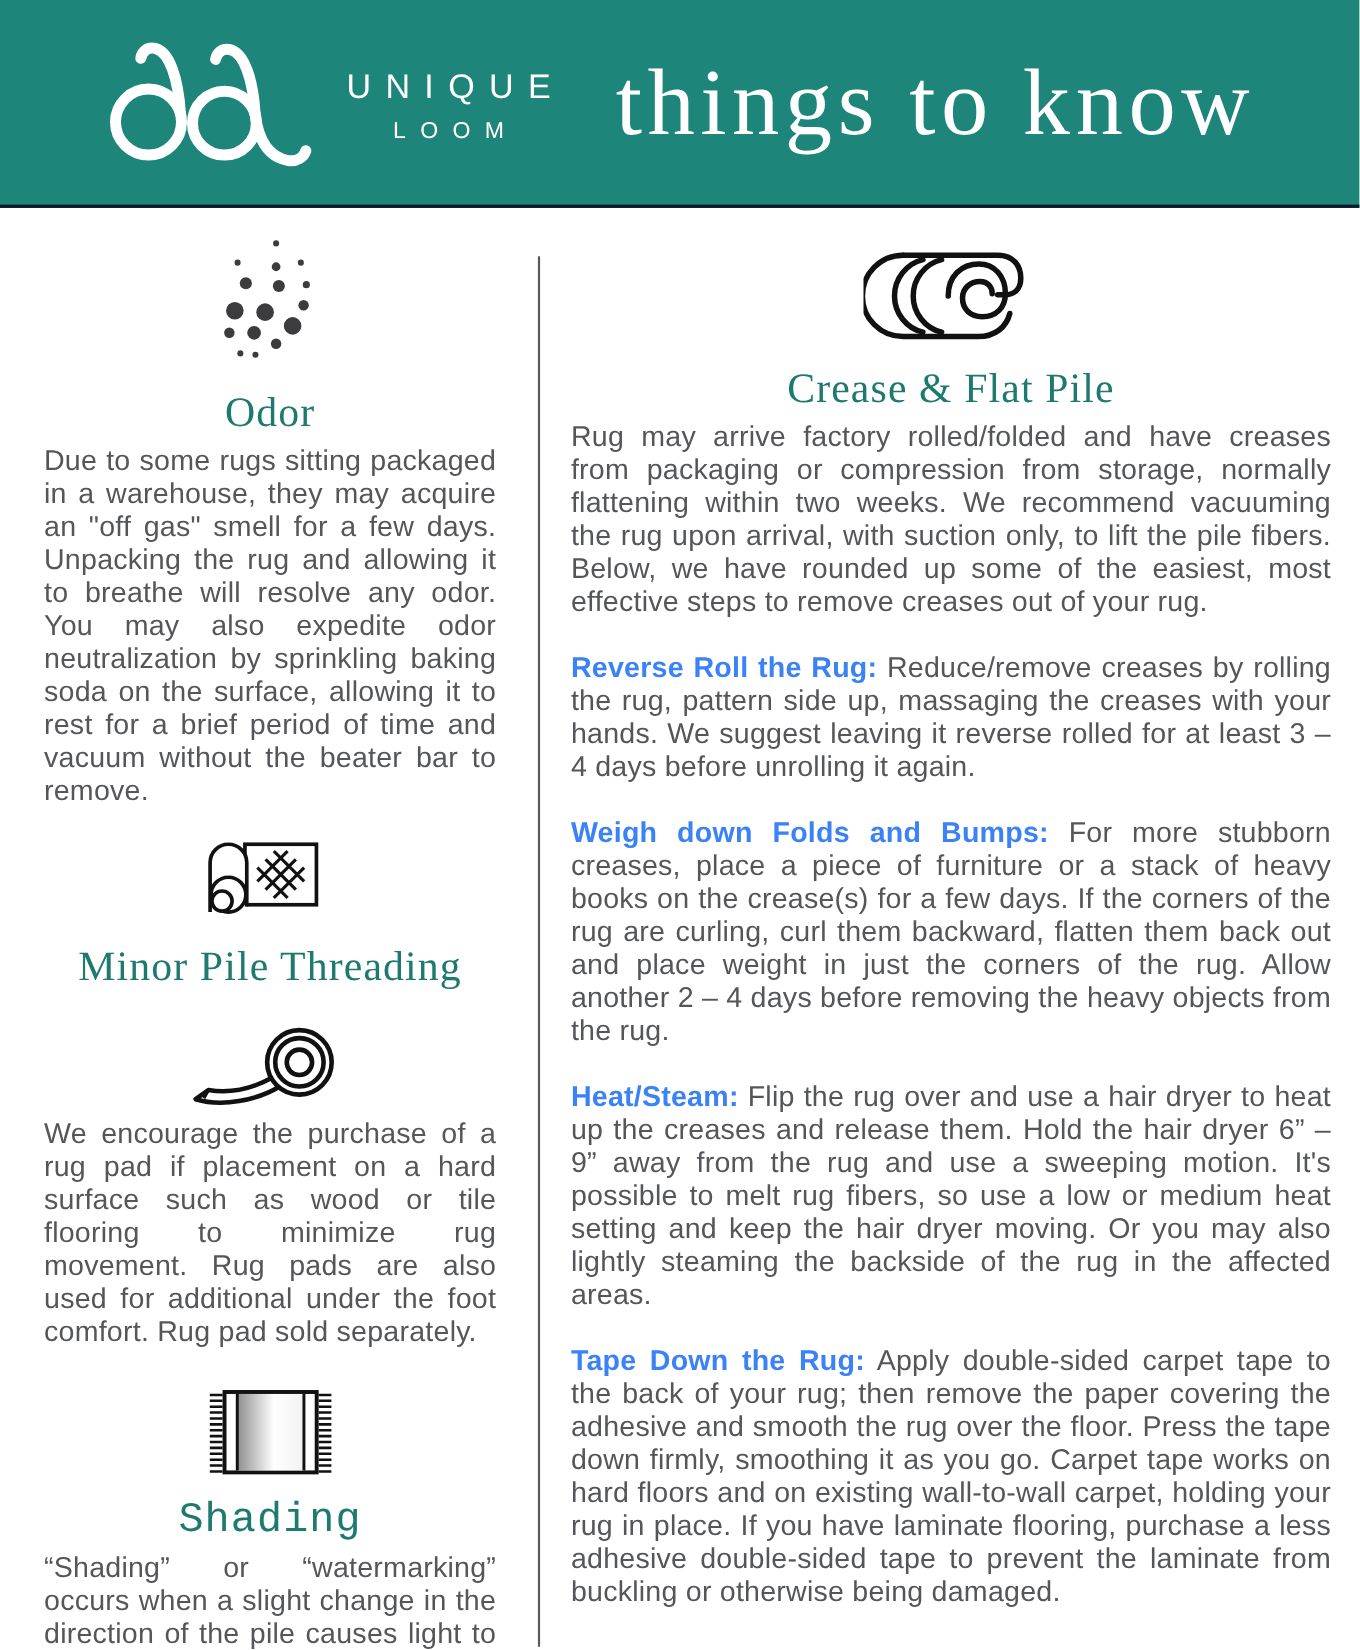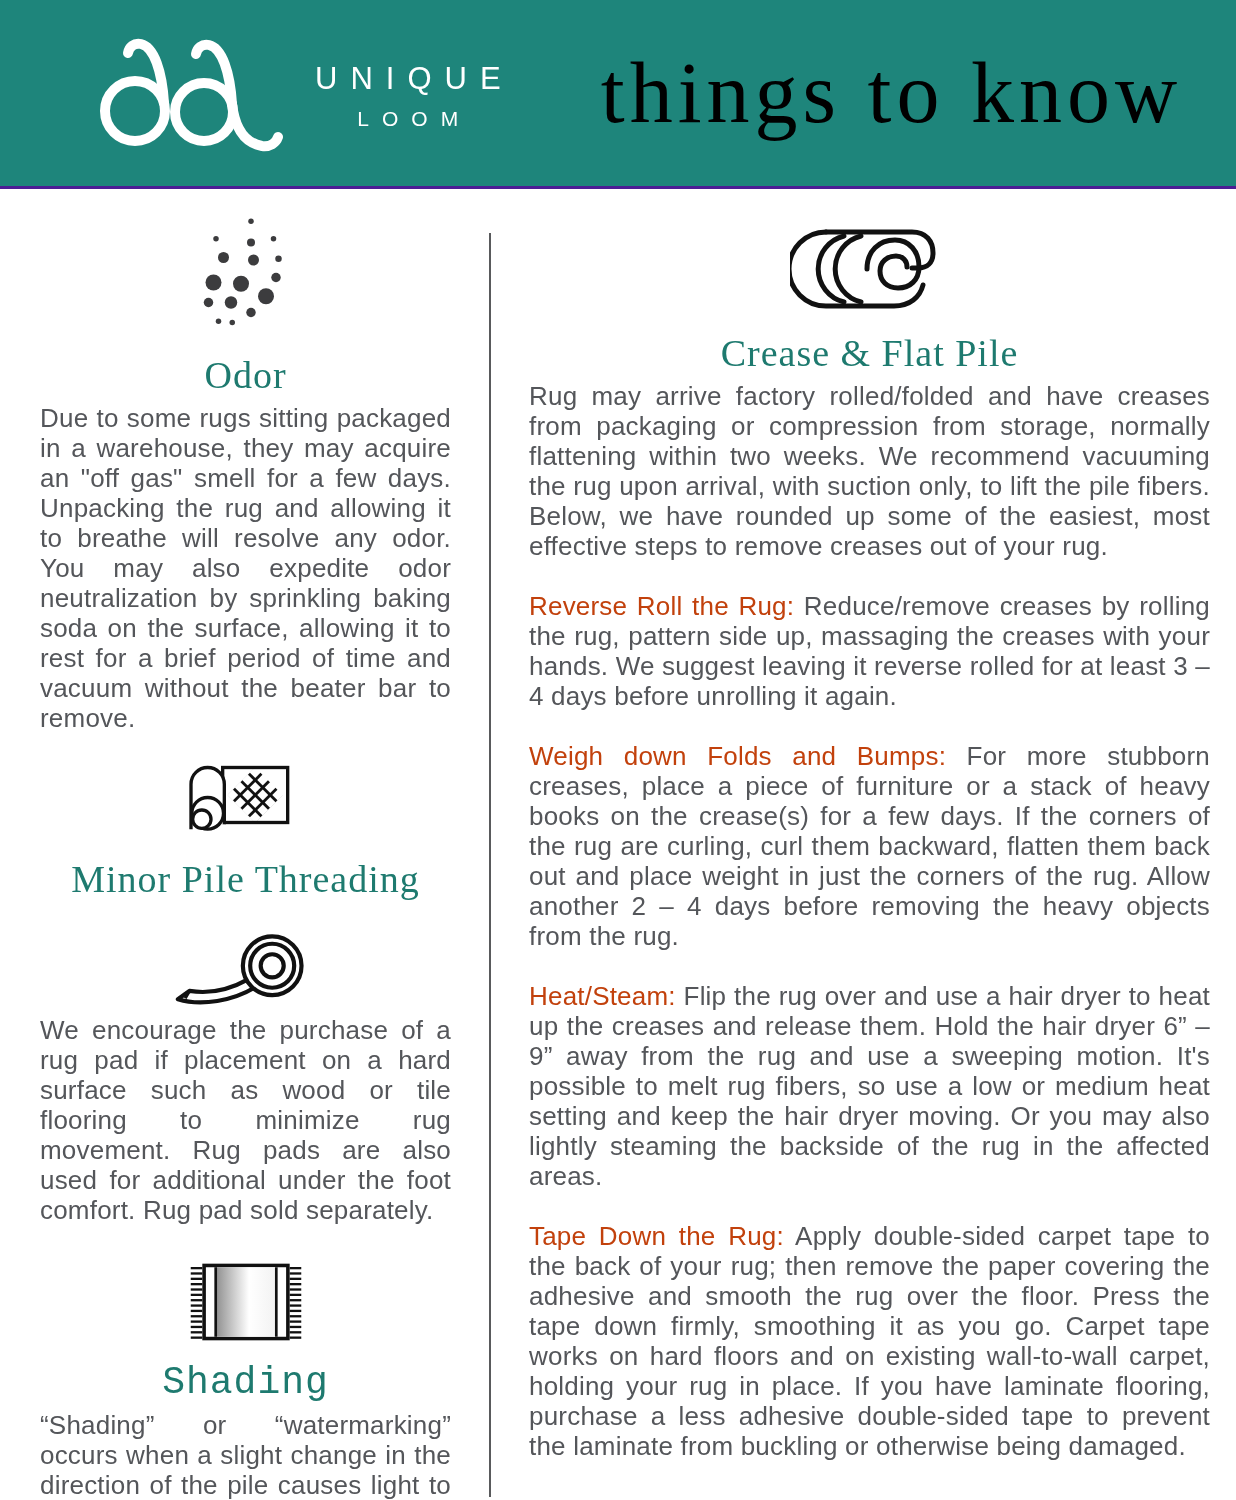--- a/index.html
+++ b/index.html
@@ -9,63 +9,63 @@
     font-family: "Liberation Sans", sans-serif;
     position: relative; overflow: hidden;
     color: #54565a;
   }
   .page { width: 1236px; height: 1500px; background: #fff; }
 
   
   .header {
     height: 189px; background: #1e857b;
     display: flex; align-items: center;
-    padding: 0 38px 0 96px;
-    border-bottom: 3px solid #4c1d95;
+    padding: 0 79px 0 96px;
+    border-bottom: 3px solid #0f172a;
   }
   .logo-wrap { display: flex; align-items: center; }
   .logo-svg { width: 215px; height: 128px; display: block; }
   .brand {
     display: flex; flex-direction: column; align-items: center;
     color: #ffffff; margin-left: 4px; margin-top: 6px;
   }
   .brand .line1 { font-size: 31px; letter-spacing: 13px; font-weight: 400; }
   .brand .line2 { font-size: 21px; letter-spacing: 13px; font-weight: 400; margin-top: 10px; }
   .page-title {
     margin-left: auto;
     font-family: "Liberation Serif", serif;
     font-weight: 400;
-    color: #000000; font-size: 86px; letter-spacing: 5px;
+    color: #ffffff; font-size: 86px; letter-spacing: 5px;
     padding-right: 16px; white-space: nowrap;
   }
 
   
   .columns { display: flex; height: 1308px; }
   .col-left  { width: 489px; padding: 18px 38px 0 40px; }
   .divider   { width: 2px; background: #595a5c; margin-top: 44px; }
-  .col-right { flex: 1; padding: 20px 26px 0 38px; }
+  .col-right { flex: 1; padding: 20px 26px 0 28px; }
 
   .icon-box { display: flex; justify-content: center; }
   .icon-box svg { display: block; }
 
   h2 {
     font-family: "Liberation Serif", serif;
     font-weight: 500;
     color: #1e7a6f;
     font-size: 38px;
     text-align: center;
     letter-spacing: 1px;
   }
   p.body {
     font-size: 26px; line-height: 30px;
     text-align: justify;
     letter-spacing: 0.2px;
     color: #54565a;
   }
-  .tip-label { font-weight: 400; color: #c2410c; }
+  .tip-label { font-weight: 700; color: #3b82f6; }
 
   
   .sec-odor .icon-box      { margin-top: 4px; }
   .sec-odor h2             { margin: 14px 0 6px; }
   .sec-threading .icon-box { margin-top: 16px; }
   .sec-threading h2        { margin: 16px 0 6px; }
   .sec-pad .icon-box       { margin-top: 26px; }
   .sec-pad h2              { margin: 18px 0 6px; }
   .sec-shading .icon-box   { margin-top: 36px; }
   .sec-shading h2          { margin: 18px 0 6px; font-family: Liberation Mono, monospace; }

